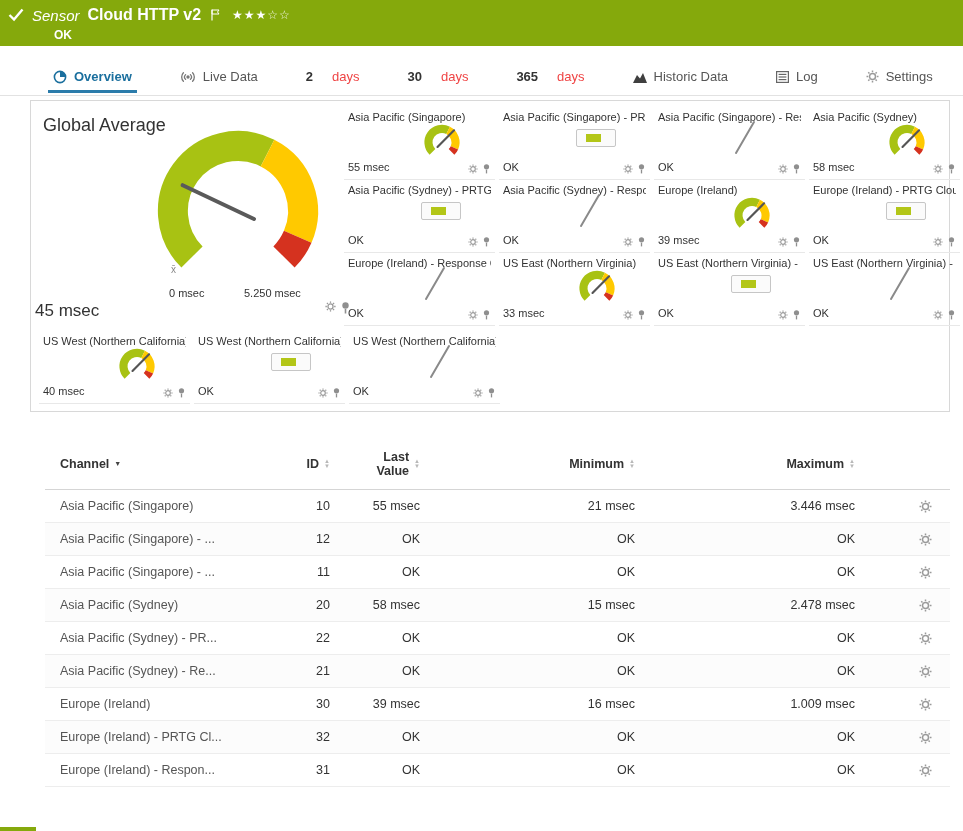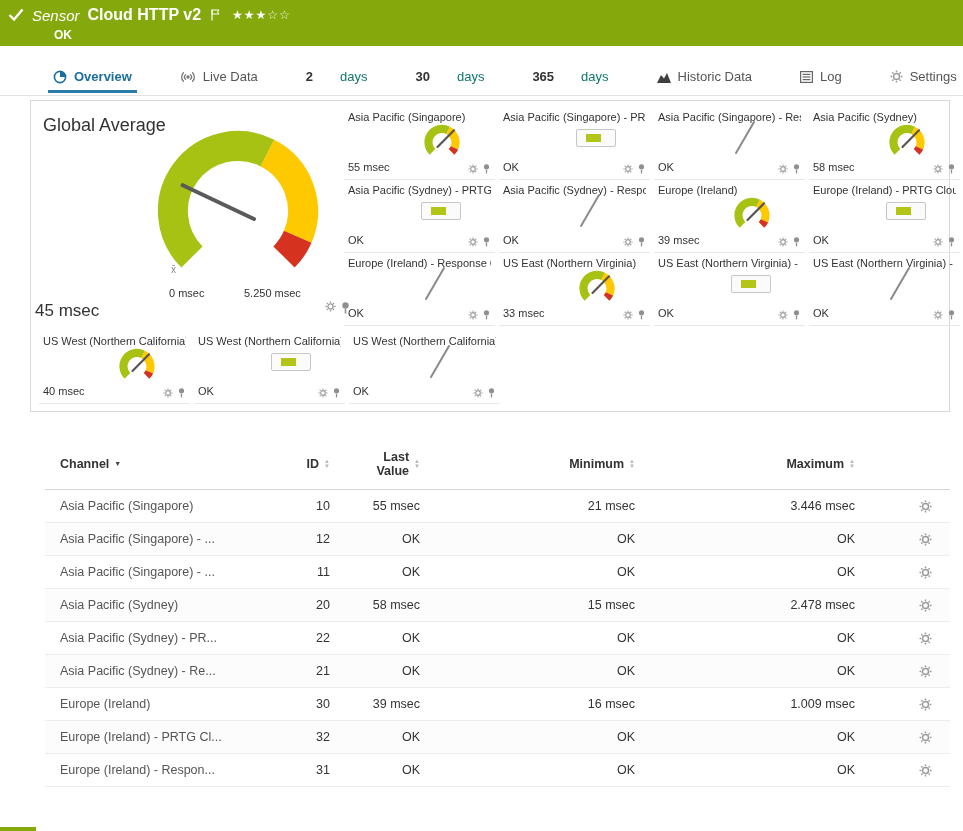--- a/index.html
+++ b/index.html
@@ -15,21 +15,21 @@
   .hdr-status { position:absolute; left:54px; top:28px; font-size:12px; font-weight:bold; }
   .flag-btn { margin-left:2px; display:inline-flex; cursor:pointer; }
 
   
   .tabs { display:flex; align-items:center; gap:38px; padding:14px 0 0 48px; height:50px;
           border-bottom:1px solid #e2e2e2; }
   .tab { display:flex; align-items:center; gap:7px; font-size:13px; color:#555;
          padding:7px 5px 9px 5px; cursor:pointer; white-space:nowrap; }
   .tab.active { color:#1a6f9e; font-weight:bold; border-bottom:3px solid #2b7cab; padding-bottom:6px; }
   .tab .num { font-weight:bold; color:#333; }
-  .tab .unit { color:#0f766e; margin-left:20px; }
+  .tab .unit { color:#ef4444; margin-left:12px; }
 
   
   .gauge-card { position:absolute; left:30px; top:100px; width:920px; height:312px;
                 background:#fff; border:1px solid #d8d8d8; }
   .gc-title { position:absolute; left:12px; top:14px; font-size:18px; color:#333; }
   .big-gauge { position:absolute; left:112px; top:22px; }
   .gauge-mean { position:absolute; left:140px; top:163px; font-size:10px; color:#888; }
   .scale-min { position:absolute; left:138px; top:186px; font-size:11px; color:#333; }
   .scale-max { position:absolute; left:213px; top:186px; font-size:11px; color:#333; }
   .global-value { position:absolute; left:4px; top:200px; font-size:17px; color:#333; }

